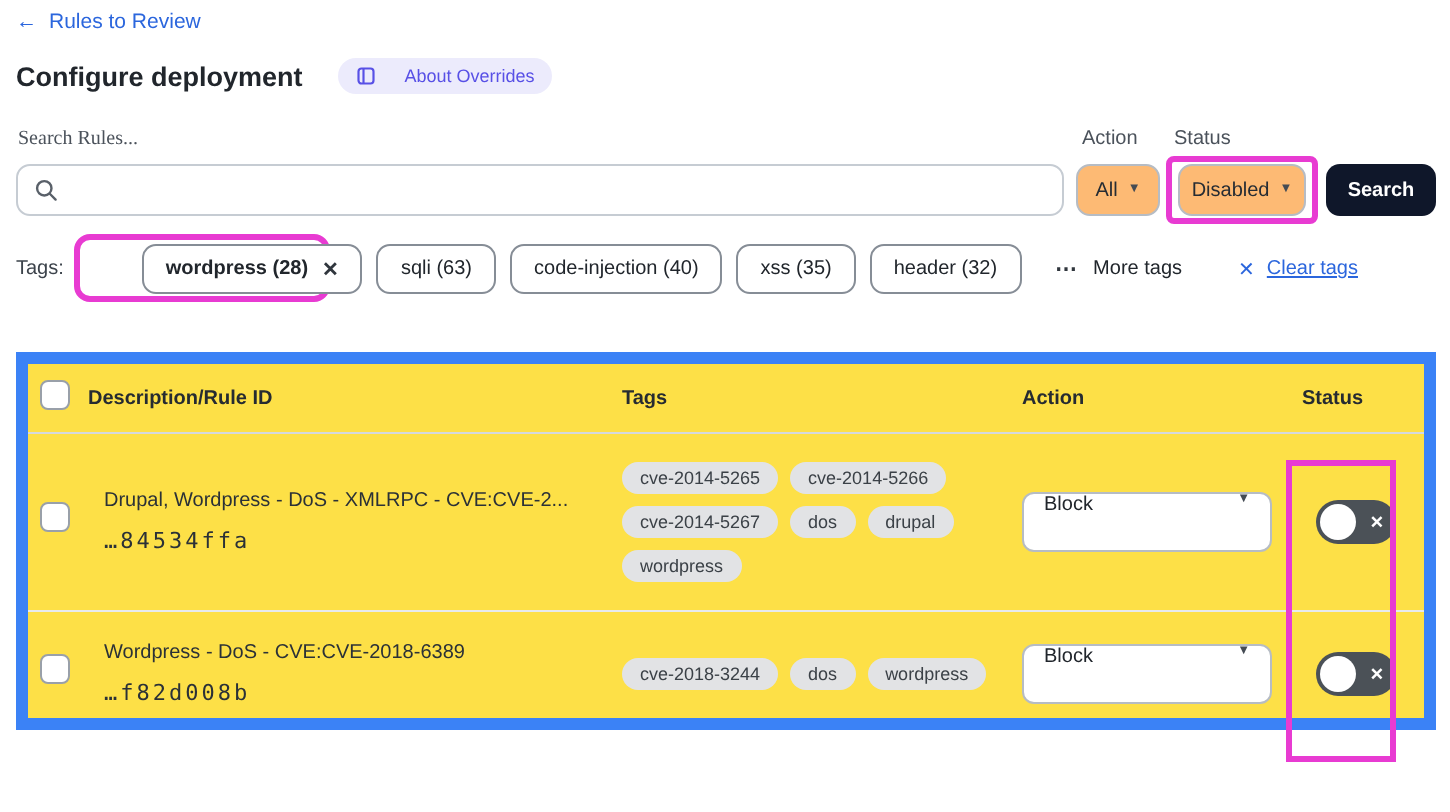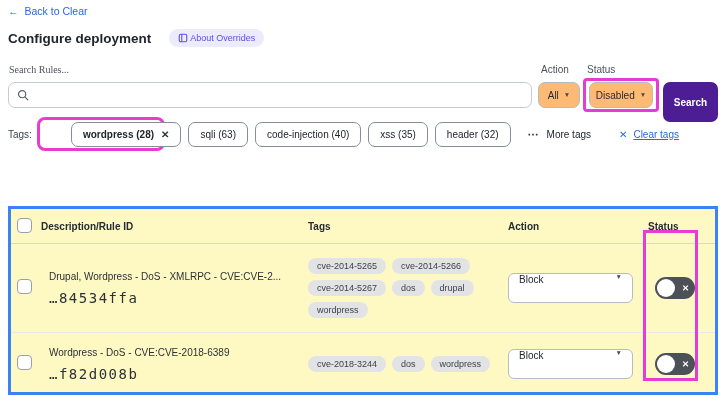--- a/index.html
+++ b/index.html
@@ -8,42 +8,42 @@
     width:725px; height:406px; position:relative; background:#fff;
     font-family:"Liberation Sans", sans-serif; color:#2a3036; overflow:hidden;
   }
   .page { position:absolute; inset:0; }
 
   
   .back-link { position:absolute; left:8px; top:5px; display:flex; align-items:center; gap:6px;
     color:#2b66dd; font-size:10.5px; font-weight:500; cursor:pointer; text-decoration:none; }
   .title-row { position:absolute; left:8px; top:29px; display:flex; align-items:center; gap:18px; }
   .title { margin:0; font-size:13.5px; font-weight:700; color:#21262c; }
-  .badge { display:flex; align-items:center; gap:2px; background:#ecebfc; color:#5850e6;
+  .badge { display:flex; align-items:center; gap:14px; background:#ecebfc; color:#5850e6;
     font-size:9px; font-weight:500; padding:4px 9px; border-radius:10px; cursor:pointer; }
   .badge svg { display:block; }
 
   
   .flabel { position:absolute; font-size:10px; color:#4b525b; }
   .lbl-search { left:9px; top:64px;font-family:Liberation Serif, serif; }
   .lbl-action { left:541px; top:64px; }
   .lbl-status { left:587px; top:64px; }
 
   
   .search-box { position:absolute; left:8px; top:82px; width:524px; height:26px;
     border:1px solid #c6ccd3; border-radius:7px; background:#fff; display:flex; align-items:center;
     padding:0 8px; gap:6px; }
   .search-box input { border:none; outline:none; flex:1; font:inherit; font-size:10px; background:transparent; }
   .dropdown { position:absolute; height:26px; border:1px solid #b6bcc4; border-radius:7px; background:#fdba74;
     display:flex; align-items:center; justify-content:center; gap:5px; font-size:10px; color:#262c33; cursor:pointer; }
   .dd-action { left:538px; top:82px; width:42px; }
   .dd-status { left:589px; top:82px; width:64px; }
   .caret { font-size:6.5px; color:#454c54; line-height:1; }
-  .search-btn { position:absolute; left:663px; top:82px; width:55px; height:40px;
-    background:#4c1d95; color:#fff; border:none; border-radius:7px; font-family:inherit;
+  .search-btn { position:absolute; left:663px; top:82px; width:55px; height:26px;
+    background:#0f172a; color:#fff; border:none; border-radius:7px; font-family:inherit;
     font-size:10px; font-weight:700; cursor:pointer; }
 
   
   .pink-box { position:absolute; border:3px solid #e83bd2; background:transparent; pointer-events:none; }
   .hl-status { left:583px; top:78px; width:76px; height:34px; border-radius:4px; }
   .hl-tag { left:37px; top:117px; width:128px; height:34px; border-radius:8px; }
   .hl-toggles { left:643px; top:230px; width:55px; height:151px; }
 
   
   .tags-bar { position:absolute; left:8px; top:118px; width:712px; height:33px; display:flex; align-items:center; }
@@ -54,51 +54,51 @@
   .selected-wrap { margin-right:7px; margin-left:32px;font-weight:bold; }
   .pill-x { font-size:10px; color:#30363d; }
   .more-tags { display:flex; align-items:center; gap:7px; margin-left:10px; font-size:10px;
     color:#21262c; cursor:pointer; }
   .ellipsis { font-weight:700; font-size:11px; letter-spacing:1px; color:#30363d; }
   .clear-tags { display:flex; align-items:center; gap:6px; margin-left:28px; font-size:10px;
     color:#2b66dd; cursor:pointer; }
   .clear-tags .u { text-decoration:underline; }
 
   
-  .table { position:absolute; left:8px; top:206px; width:710px; height:189px;
-    border:3px solid #3b82f6; background:#fef9c3; }
+  .table { position:absolute; left:8px; top:176px; width:710px; height:189px;
+    border:6px solid #3b82f6; background:#fde047; }
   .thead, .trow { display:grid; grid-template-columns:30px 267px 200px 140px 1fr; align-items:center; }
   .thead { height:35px; border-bottom:1px solid #d5d9de; font-size:10px; font-weight:700; color:#262b31; }
   .trow1 { height:89px; border-bottom:1px solid #e7eaed; }
   .trow2 { height:62px; }
   .cb { width:15px; height:15px; border:1.5px solid #99a0a9; border-radius:4px; background:#fff;
     margin-left:6px; cursor:pointer; display:inline-block; }
   .cell-desc { padding-left:8px; padding-right:10px; font-size:10px; color:#2b3137; }
-  .rule-id { font-family:"DejaVu Sans Mono", monospace; font-size:14px; letter-spacing:1.5px;
+  .rule-id { font-family:"DejaVu Sans Mono", monospace; font-size:11px; letter-spacing:1.5px;
     margin-top:8px; color:#2b3137; }
   .cell-tags { display:flex; flex-wrap:wrap; gap:6px; padding-right:8px; }
   .tag-badge { background:#e2e3e5; border-radius:9px; padding:3.5px 9px; font-size:9px; color:#3b4147;
     line-height:1; white-space:nowrap; }
   .select { width:125px; height:30px; border:1px solid #b6bcc4; border-radius:6px; background:#fff;
     display:flex; justify-content:space-between; padding:0 10px;
     font-size:10px; color:#21262c; cursor:pointer; }
   .toggle { width:40px; height:22px; background:#4b5157; border-radius:11px; position:relative;
     margin-left:7px; cursor:pointer; }
   .knob { position:absolute; left:2px; top:2px; width:18px; height:18px; border-radius:50%; background:#fff; }
   .toggle-x { position:absolute; right:6px; top:50%; transform:translateY(-50%); color:#fff;
     font-size:8.5px; font-weight:700; }
 </style>
 </head>
 <body>
 
 <div class="page">
 
   <a class="back-link">
     <span>←</span>
-    <span>Back to Clear</span>
+    <span>Rules to Review</span>
   </a>
 
   <div class="title-row">
     <h1 class="title">Configure deployment</h1>
     <span class="badge">
       <svg width="10" height="10" viewBox="0 0 12 12">
         <rect x="1.5" y="1.5" width="9" height="9" rx="1.8" fill="none" stroke="#5850e6" stroke-width="1.3"></rect>
         <line x1="4.5" y1="1.5" x2="4.5" y2="10.5" stroke="#5850e6" stroke-width="1.3"></line>
       </svg>
       <span>About Overrides</span>

